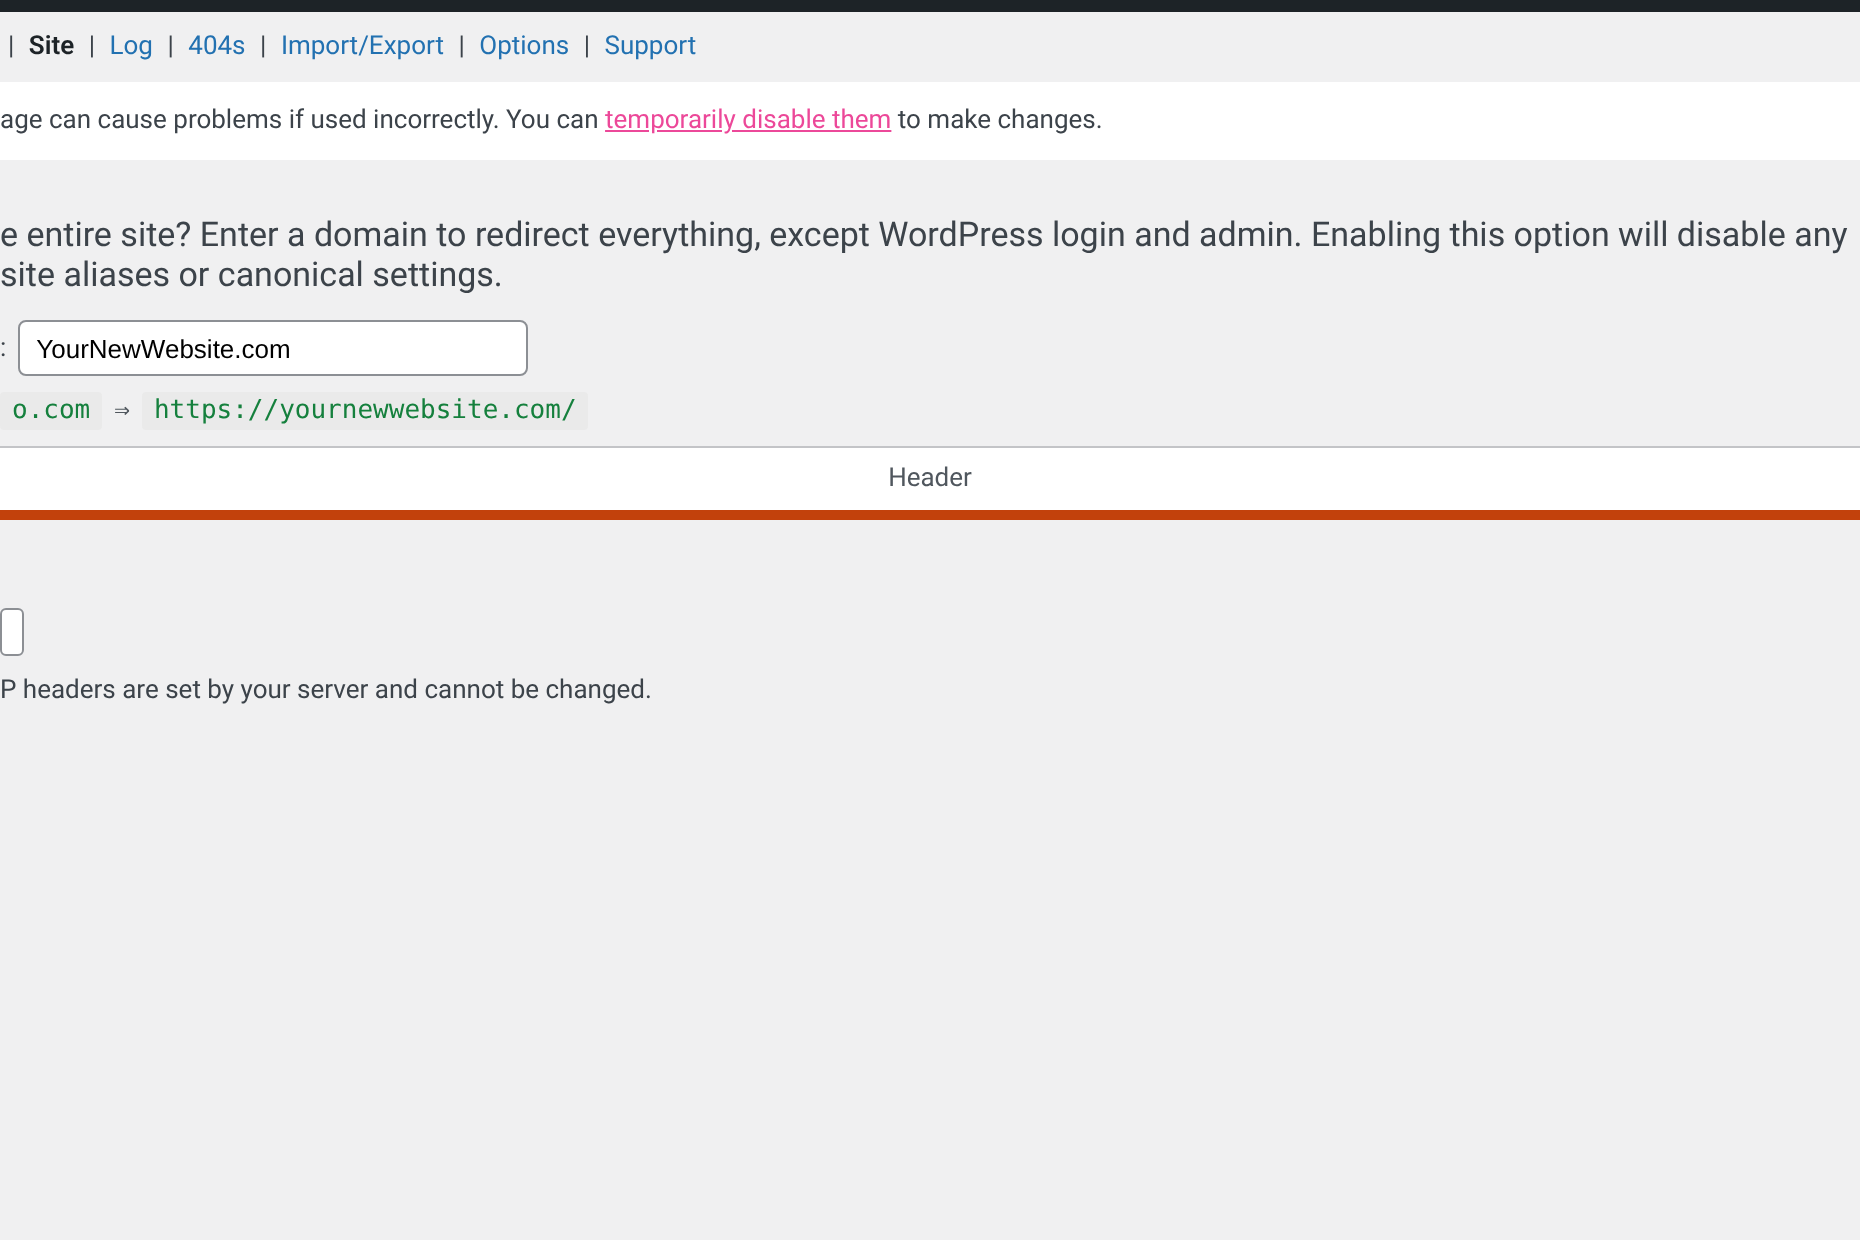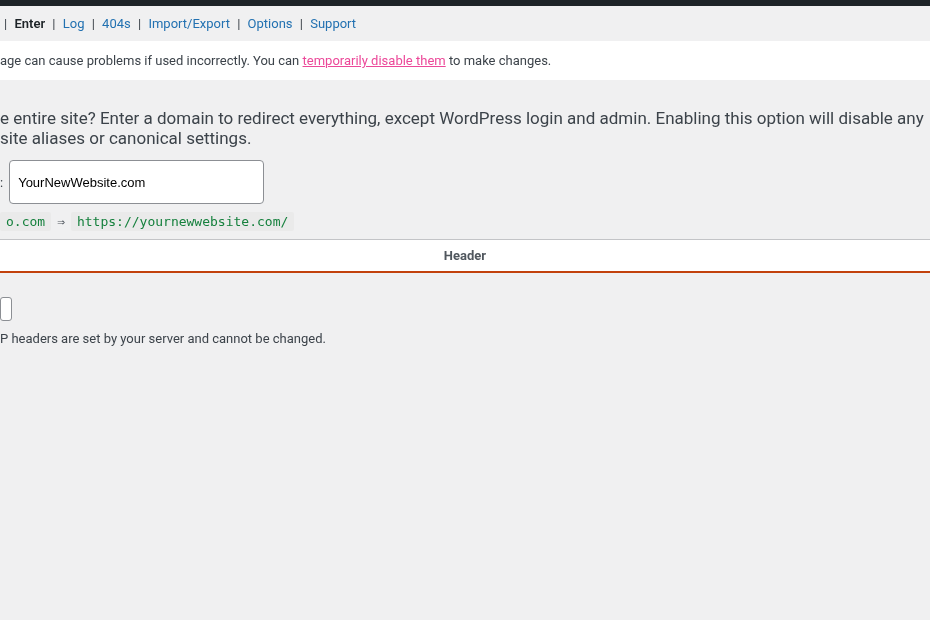--- a/index.html
+++ b/index.html
@@ -58,21 +58,21 @@
     }
     .input-row label {
       font-size: 13px;
     }
     .input-row input[type="text"] {
       border: 1px solid #8c8f94;
       border-radius: 4px;
       padding: 4px 8px;
       font-size: 13px;
       width: 255px;
-      height: 44px;
+      height: 28px;
       background: #fff;
     }
     .code-line {
       font-family: Consolas, Monaco, monospace;
       font-size: 13px;
       display: flex;
       align-items: center;
       gap: 6px;
       margin-bottom: 8px;
     }
@@ -87,27 +87,26 @@
       font-family: Consolas, Monaco, monospace;
     }
     .headers-desc {
       padding: 30px 0 10px 0;
       font-size: 13px;
       color: #3c434a;
     }
     .header-table-header {
       background: #fff;
       border-top: 1px solid #c3c4c7;
-      border-bottom: 2px solid #c2410c;
+      border-bottom: 5px solid #c2410c;
       padding: 8px 0;
       text-align: center;
       font-size: 13px;
       color: #50575e;
-      margin-bottom: 24px;
-      font-weight: bold;
+      margin-bottom: 44px;
     }
     .small-box {
       background: #fff;
       border: 1px solid #8c8f94;
       border-radius: 3px;
       width: 12px;
       height: 24px;
       display: flex;
       align-items: center;
       justify-content: flex-end;
@@ -129,21 +128,21 @@
   </style>
 </head>
 <body>
 
 <div class="topbar"></div>
 
 <div class="content">
 
   <div class="tabs">
     <span class="sep">|</span>
-    <span class="active">Enter</span>
+    <span class="active">Site</span>
     <span class="sep">|</span>
     <a href="#">Log</a>
     <span class="sep">|</span>
     <a href="#">404s</a>
     <span class="sep">|</span>
     <a href="#">Import/Export</a>
     <span class="sep">|</span>
     <a href="#">Options</a>
     <span class="sep">|</span>
     <a href="#">Support</a>

